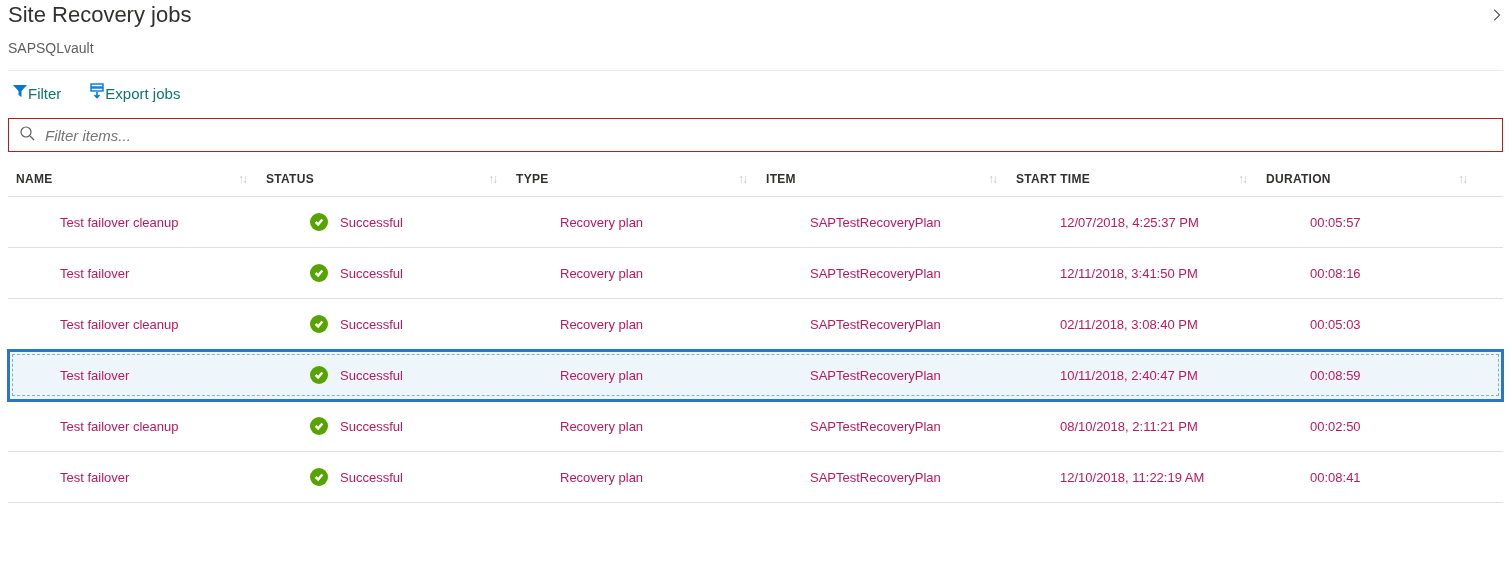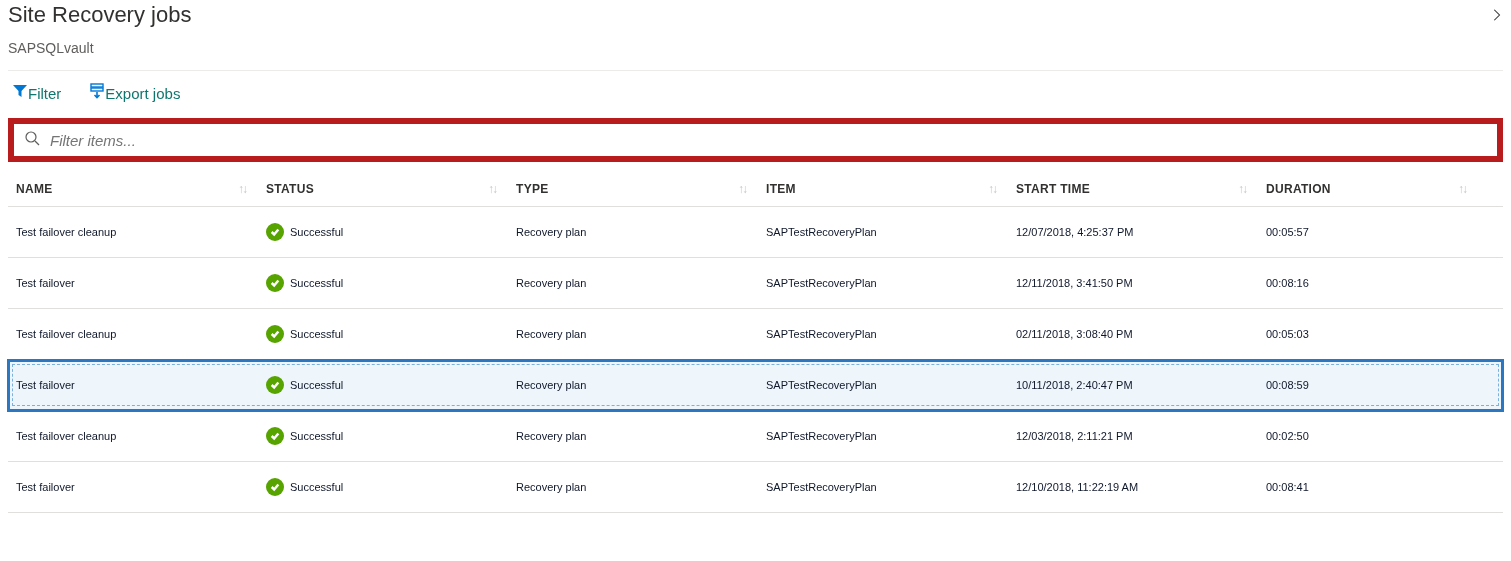--- a/index.html
+++ b/index.html
@@ -55,21 +55,21 @@
     background: none;
     border: none;
     padding: 0;
     cursor: pointer;
     font-size: 15px;
     color: #0f766e;
   }
   .toolbar-btn svg { width: 16px; height: 16px; }
   .toolbar-btn .ico { color: #0078d4; }
   .filter-input-wrap {
-    border: 6px solid #b91c1c;
+    border: 1px solid #b91c1c;
     display: flex;
     align-items: center;
     padding: 6px 10px;
     margin: 0 0 10px 0;
   }
   .filter-input-wrap svg { width: 16px; height: 16px; color: #605e5c; margin-right: 8px; }
   .filter-input {
     border: none;
     outline: none;
     flex: 1;
@@ -94,27 +94,28 @@
     font-weight: 600;
     letter-spacing: 0.3px;
     text-transform: uppercase;
     color: #323130;
     gap: 48px;
   }
   .sort-icon { color: #c8c6c4; font-size: 12px; letter-spacing: -2px; }
   .trow { align-items: center; min-height: 51px; }
   .td {
     padding: 12px 8px;
-    font-size: 11px;
-    color: #0f172a;
+    font-size: 13px;
+    color: #be185d;
     white-space: nowrap;
     overflow: hidden;
     text-overflow: ellipsis;
-  }
-  .status-cell { display: flex; align-items: center; gap: 6px; }
+    margin-left: 44px;
+  }
+  .status-cell { display: flex; align-items: center; gap: 12px; }
   .status-icon {
     width: 18px; height: 18px; border-radius: 50%;
     background: #57a300; display: inline-flex;
     align-items: center; justify-content: center;
   }
   .status-icon svg { width: 10px; height: 10px; stroke: #fff; stroke-width: 3; fill: none; }
   .trow.selected {
     background: #eef6fc;
     outline: 3px solid #2b77c1;
     outline-offset: -2px;
@@ -270,21 +271,21 @@
           <div class="td status-cell">
             <span class="status-icon">
               <svg viewBox="0 0 12 12">
                 <polyline points="2,6 5,9 10,3"></polyline>
               </svg>
             </span>
             <span>Successful</span>
           </div>
           <div class="td">Recovery plan</div>
           <div class="td">SAPTestRecoveryPlan</div>
-          <div class="td">12/03/2018, 2:11:21 PM</div>
+          <div class="td">08/10/2018, 2:11:21 PM</div>
           <div class="td">00:02:50</div>
         </div>
         <div class="trow">
           <div class="td">Test failover</div>
           <div class="td status-cell">
             <span class="status-icon">
               <svg viewBox="0 0 12 12">
                 <polyline points="2,6 5,9 10,3"></polyline>
               </svg>
             </span>

